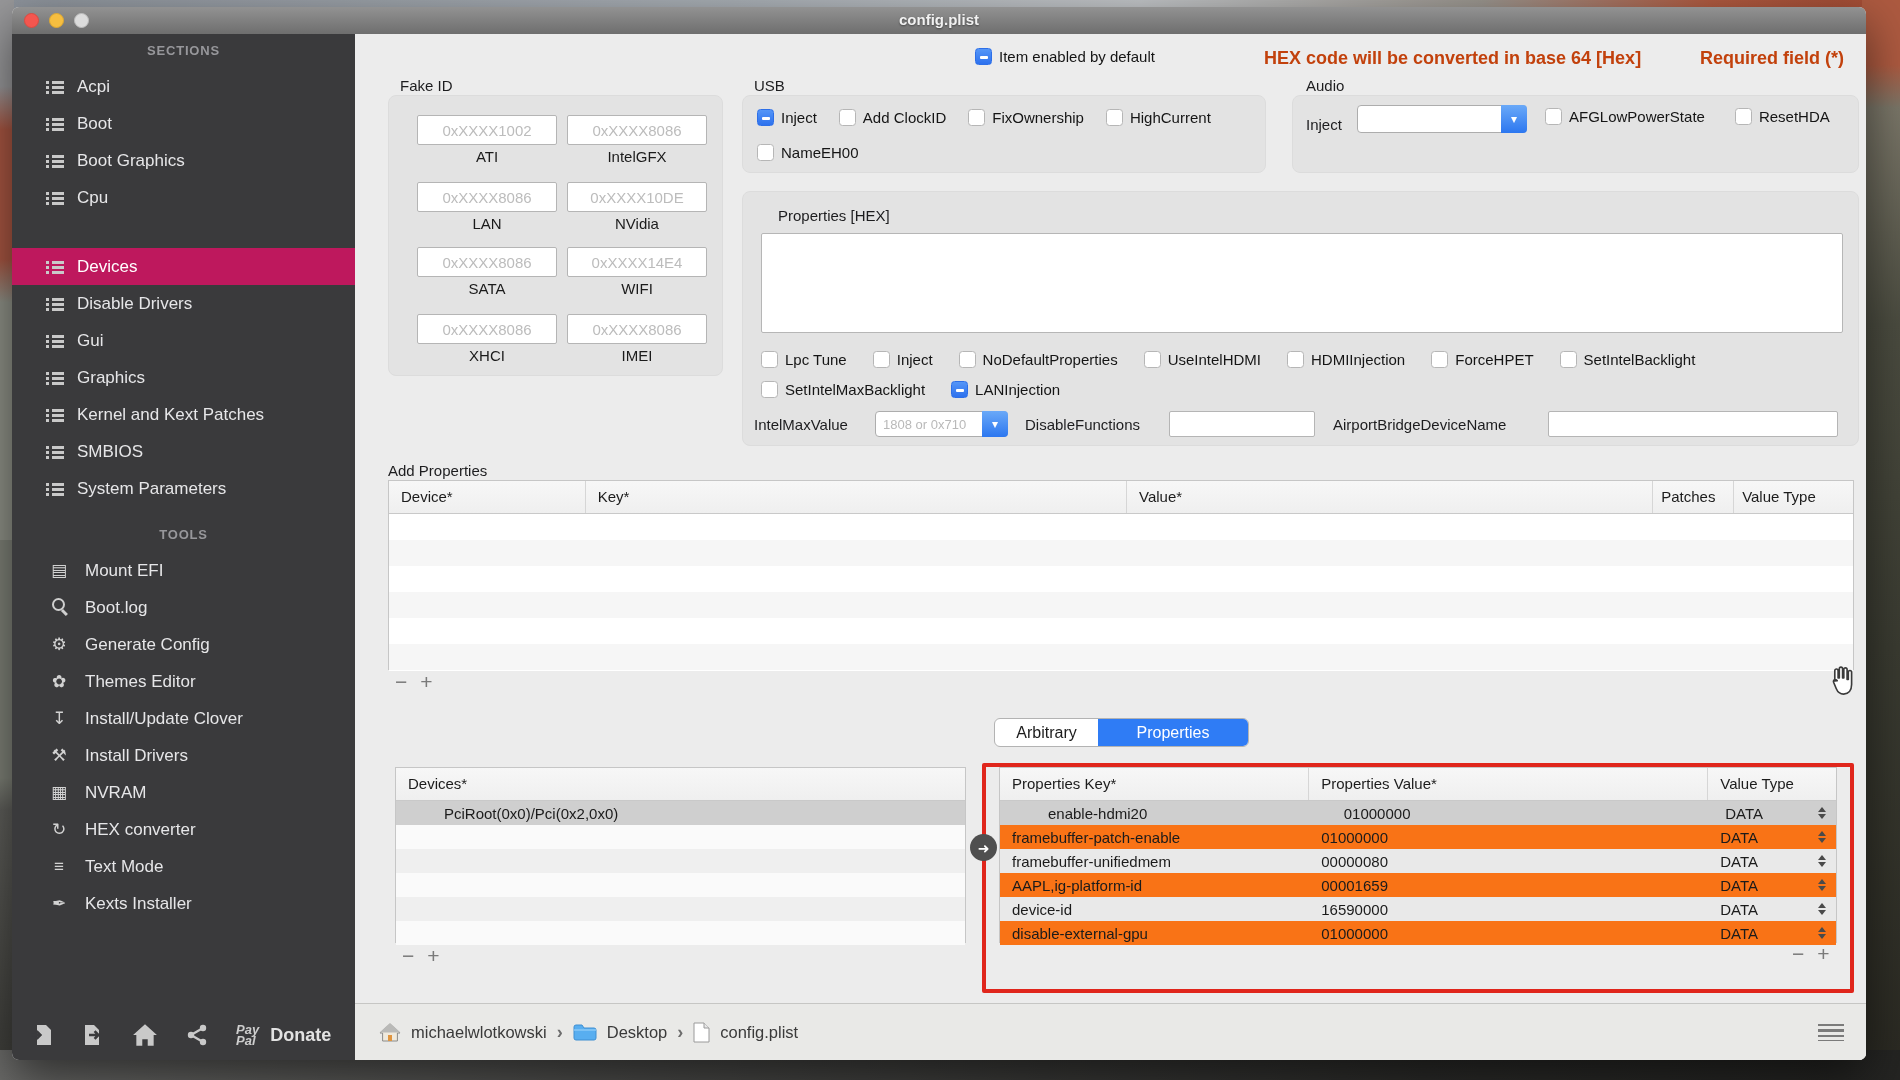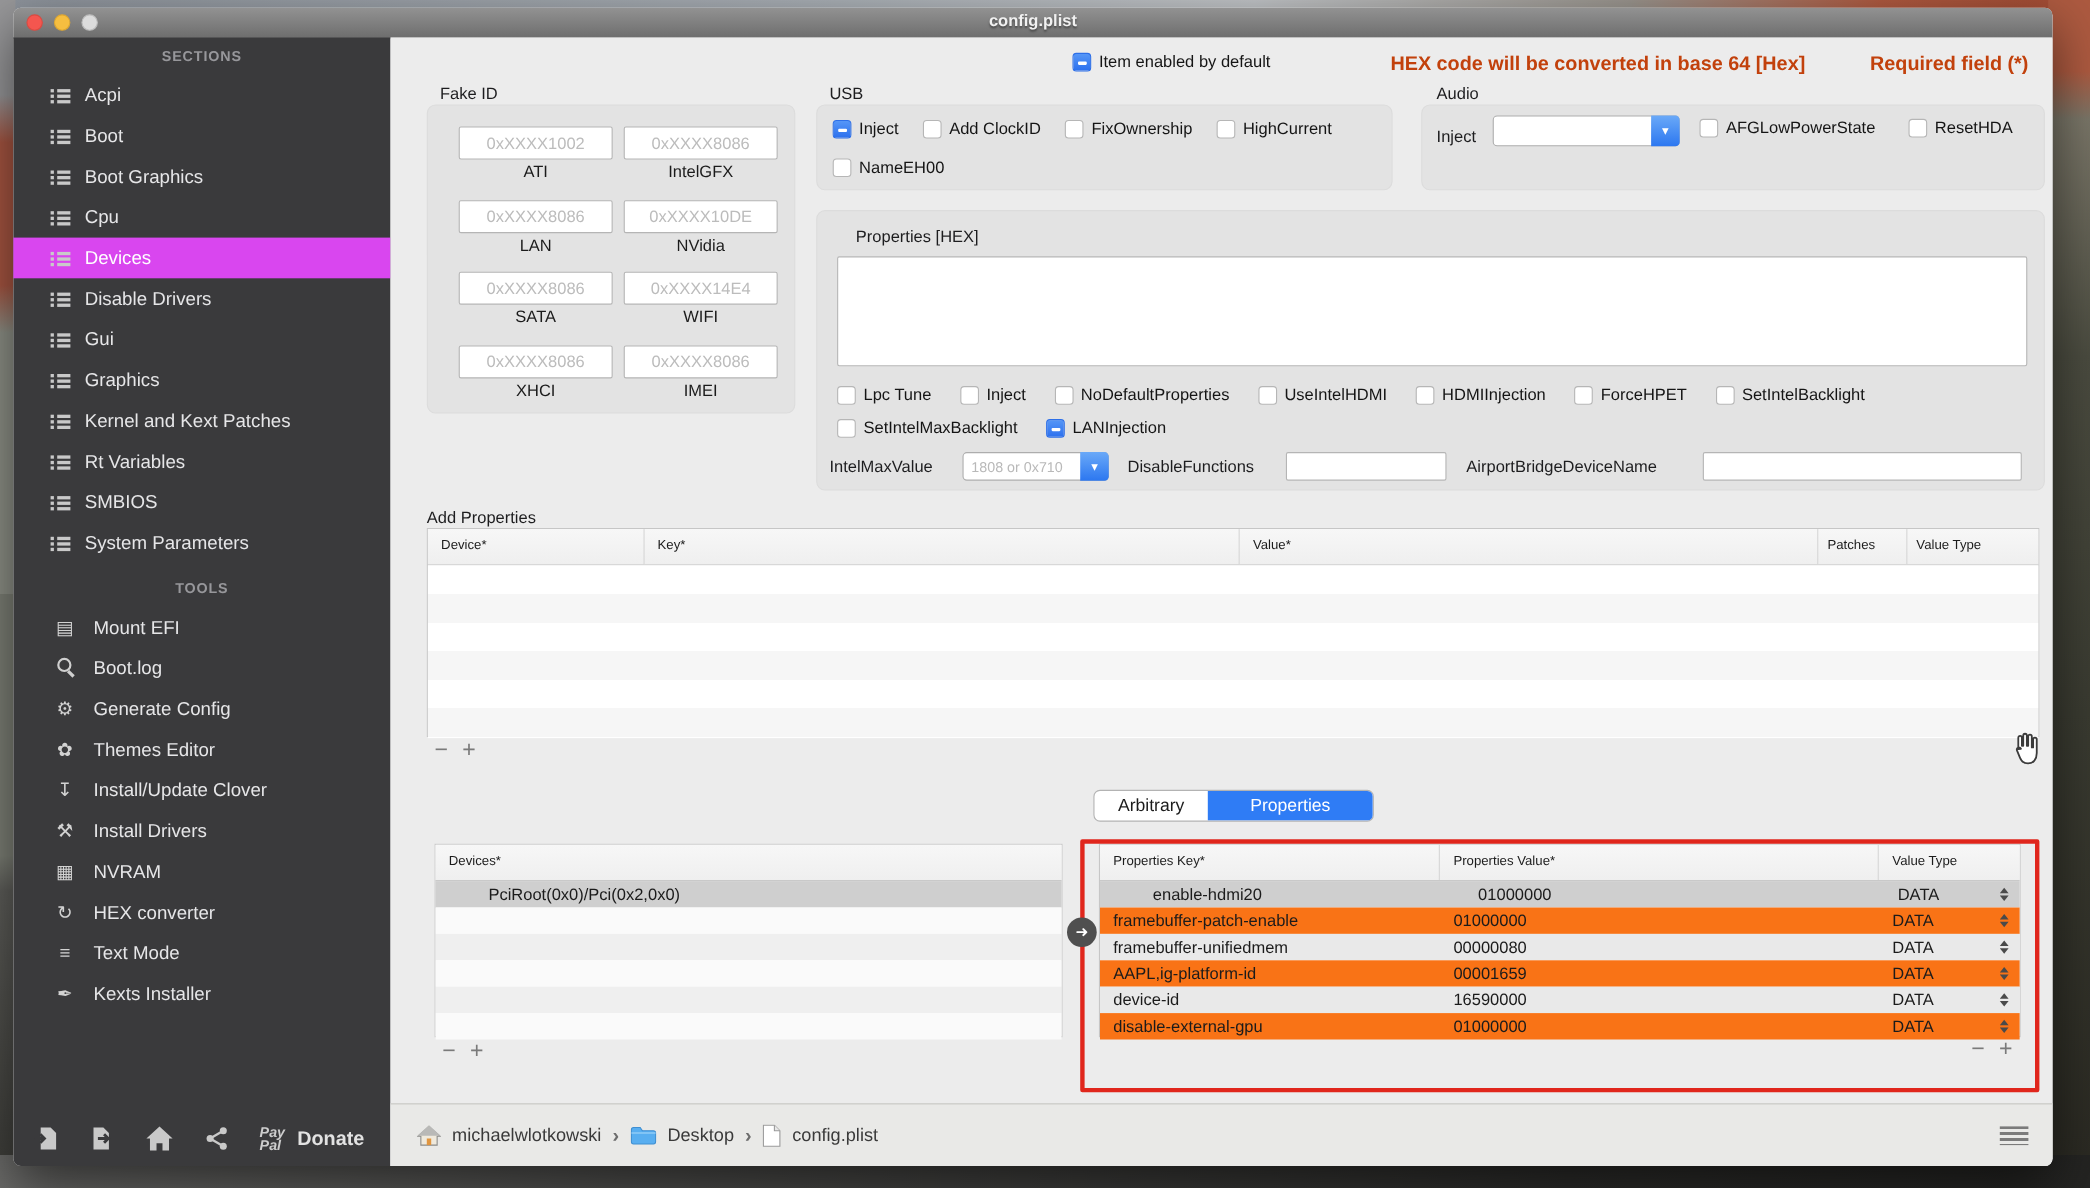--- a/index.html
+++ b/index.html
@@ -32,21 +32,21 @@
   .light.yellow{background:#f6be40;border:1px solid #dda732;box-sizing:border-box;}
   .light.gray{background:#dcdcdc;border:1px solid #bcbcbc;box-sizing:border-box;}
 
   
   .sidebar{position:absolute;left:0;top:27px;width:343px;height:1026px;background:#3a3a3c;}
   .side-hdr{position:absolute;left:0;right:0;text-align:center;color:#97979b;
     font-size:13px;font-weight:700;letter-spacing:.8px;}
   .side-list{position:absolute;left:0;right:0;margin:0;padding:0;list-style:none;}
   .side-list li{height:37px;display:flex;align-items:center;gap:13px;padding-left:34px;
     color:#e6e6e8;font-size:17px;cursor:default;}
-  .side-list li.sel{background:#d946ef;color:#fff;}
+  .side-list li.sel{background:#be185d;color:#fff;margin-top:32px;}
   .list-icon{position:relative;width:18px;height:14px;flex:0 0 18px;}
   .list-icon::before{content:"";position:absolute;left:0;top:1px;width:3px;height:3px;background:#c9c9c9;
     box-shadow:0 5px 0 #c9c9c9,0 10px 0 #c9c9c9;}
   .list-icon::after{content:"";position:absolute;left:6px;top:1px;width:12px;height:3px;background:#c9c9c9;
     box-shadow:0 5px 0 #c9c9c9,0 10px 0 #c9c9c9;}
   .tool-ic{width:26px;flex:0 0 26px;text-align:center;font-size:17px;color:#d2d2d2;}
   .mag{position:relative;width:18px;height:18px;display:inline-block;}
   .mag::before{content:"";position:absolute;left:2px;top:2px;width:9px;height:9px;
     border:2px solid #cfcfcf;border-radius:50%;}
   .mag::after{content:"";position:absolute;left:13px;top:13px;width:7px;height:2.5px;
@@ -83,21 +83,21 @@
   .combo input::placeholder{color:#b9b9b9;}
   .combo .arrow{position:absolute;right:-1px;top:-1px;bottom:-1px;width:26px;
     background:linear-gradient(#6aa9f8,#2c77f0);border-radius:0 4px 4px 0;
     color:#fff;display:flex;align-items:center;justify-content:center;font-size:12px;}
 
   textarea.hexta{position:absolute;border:1px solid #b6b6b6;border-radius:2px;background:#fff;
     resize:none;font-family:inherit;}
 
   .tbl{position:absolute;background:#fff;border:1px solid #c6c6c6;box-sizing:border-box;}
   .thead{display:flex;background:linear-gradient(#f7f7f7,#efefef);border-bottom:1px solid #c9c9c9;height:32px;}
-  .th{font-size:12px;color:#1c1c1c;padding:7px 0 0 12px;border-right:1px solid #d6d6d6;box-sizing:border-box;height:32px;}
+  .th{font-size:15px;color:#1c1c1c;padding:7px 0 0 12px;border-right:1px solid #d6d6d6;box-sizing:border-box;height:32px;}
   .th.last{border-right:none;}
   .trow{display:flex;height:24px;align-items:center;}
   .td{font-size:15px;color:#1b1b1b;padding-left:12px;box-sizing:border-box;white-space:nowrap;overflow:hidden;}
   .trow.sel{background:#cfcfcf;padding-left:36px;}
   .r-a{background:#f97316;} .r-b{background:#e9e9e9;}
   .d-a{background:#fafafa;} .d-b{background:#efefef;}
   .tstripes{height:157px;background:repeating-linear-gradient(180deg,#ffffff 0 26px,#f6f6f6 26px 52px);}
   .type-cell{display:flex;align-items:center;justify-content:space-between;padding-right:8px;}
   .stepper{width:13px;height:16px;display:flex;flex-direction:column;align-items:center;justify-content:center;gap:2px;}
   .stepper i{display:block;width:0;height:0;border-left:4px solid transparent;border-right:4px solid transparent;}
@@ -179,24 +179,20 @@
           <span class="list-icon"></span>
           <span>Gui</span>
         </li>
       <li>
           <span class="list-icon"></span>
           <span>Graphics</span>
         </li>
       <li>
           <span class="list-icon"></span>
           <span>Kernel and Kext Patches</span>
-        </li>
-      <li>
-          <span class="list-icon"></span>
-          <span>Rt Variables</span>
         </li>
       <li>
           <span class="list-icon"></span>
           <span>SMBIOS</span>
         </li>
       <li>
           <span class="list-icon"></span>
           <span>System Parameters</span>
         </li>
     </ul>

